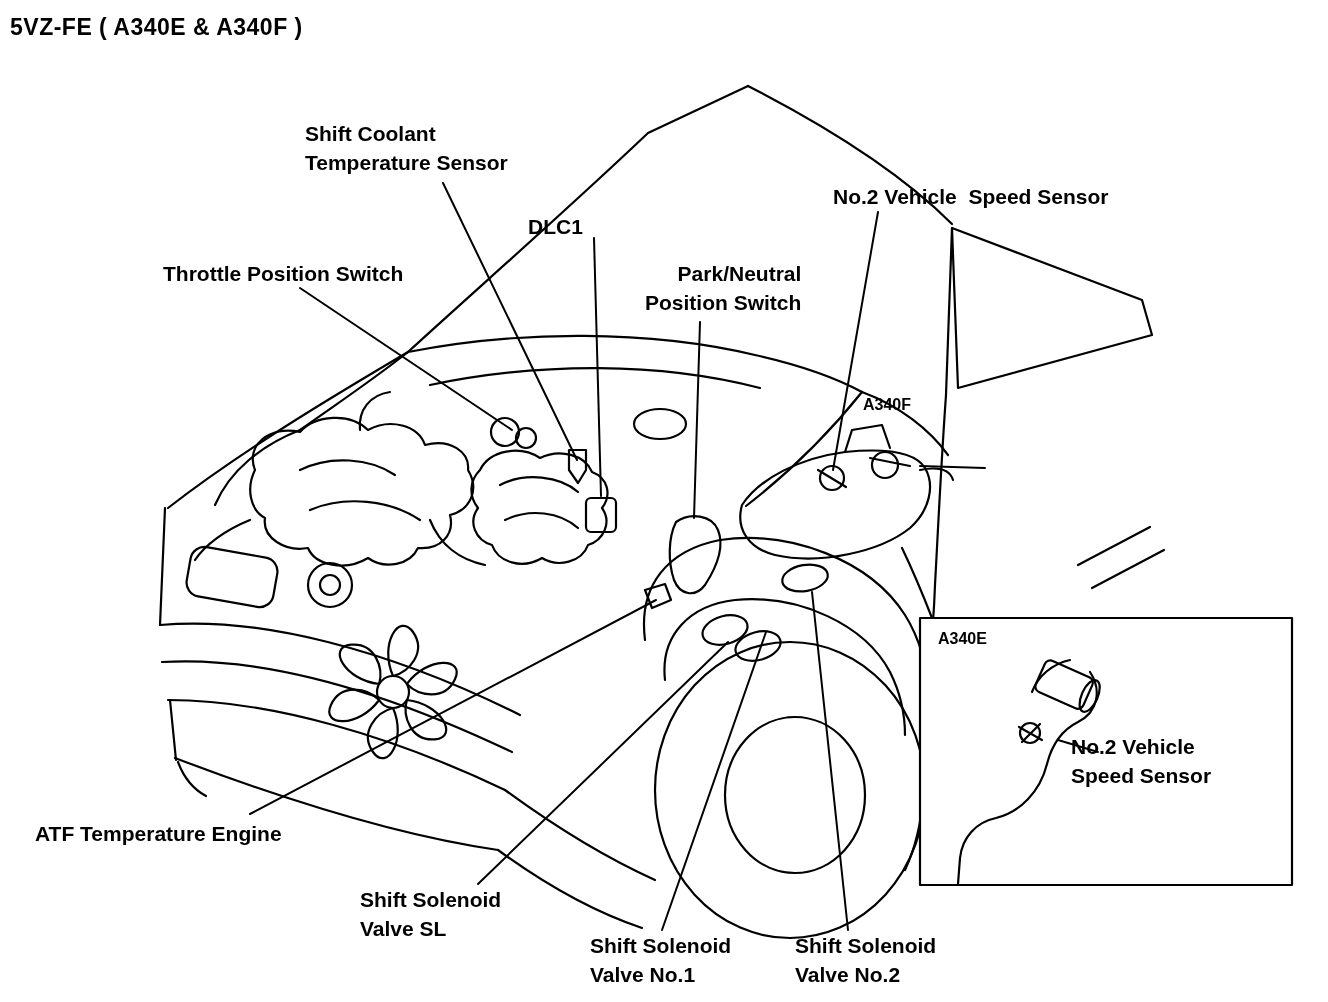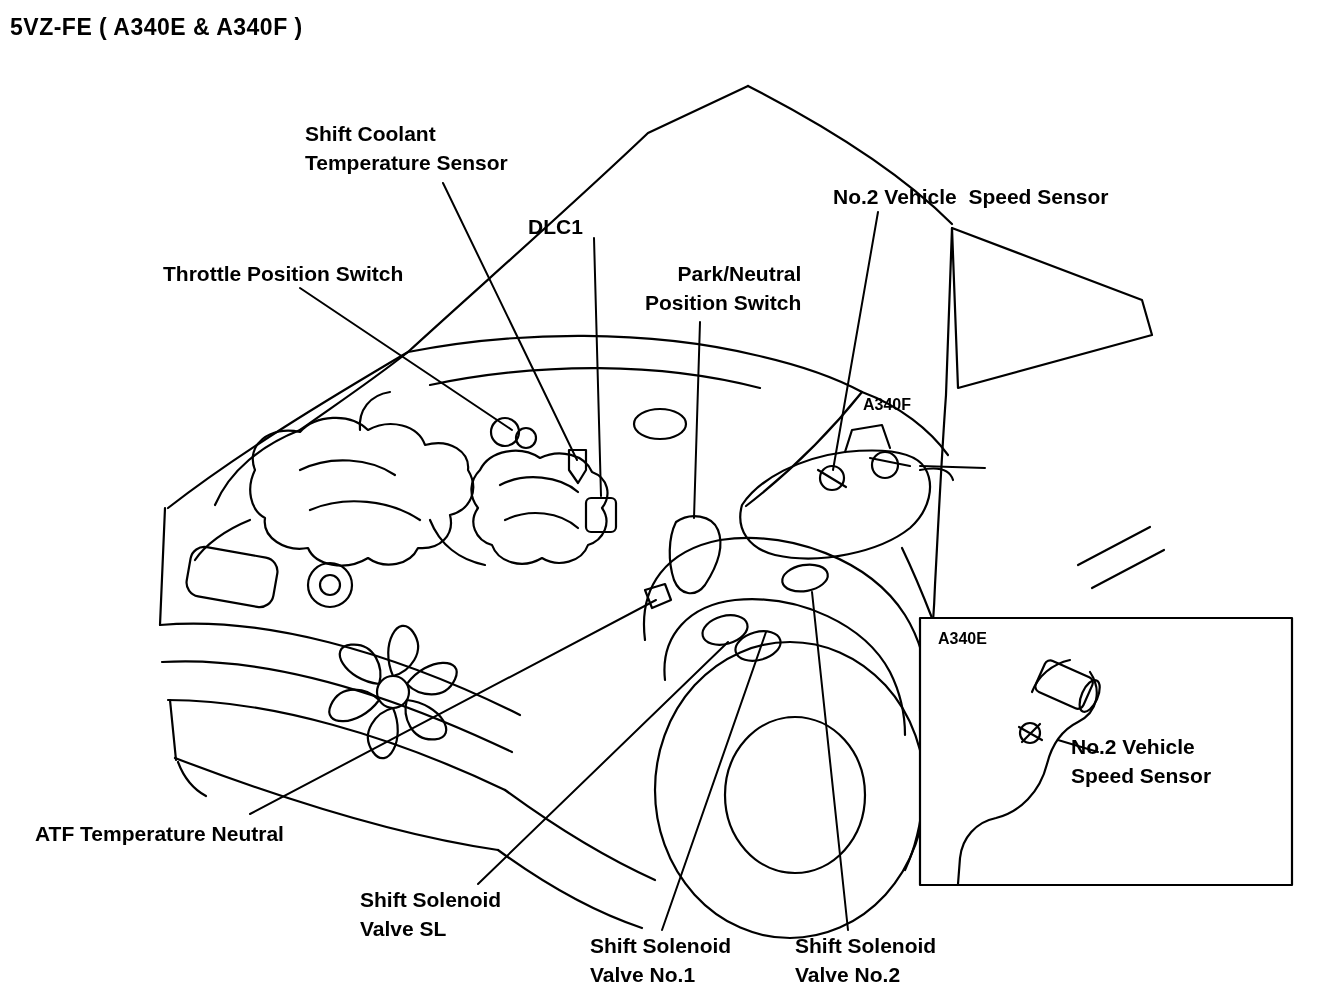--- a/index.html
+++ b/index.html
@@ -192,21 +192,21 @@
   <div class="label" style="left:163px; top:260px;">Throttle Position Switch</div>
 
   <div class="label" style="left:645px; top:260px;text-align:right;">Park/Neutral
 Position Switch</div>
 
   <div class="label" style="left:833px; top:183px;">No.2 Vehicle  Speed Sensor</div>
 
   <div class="label big" style="left:863px; top:394px;">A340F</div>
 
 
-  <div class="label" style="left:35px; top:820px;">ATF Temperature Neutral</div>
+  <div class="label" style="left:35px; top:820px;">ATF Temperature Engine</div>
 
   <div class="label" style="left:360px; top:886px;">Shift Solenoid
 Valve SL</div>
 
   <div class="label" style="left:590px; top:932px;">Shift Solenoid
 Valve No.1</div>
 
   <div class="label" style="left:795px; top:932px;">Shift Solenoid
 Valve No.2</div>
 

